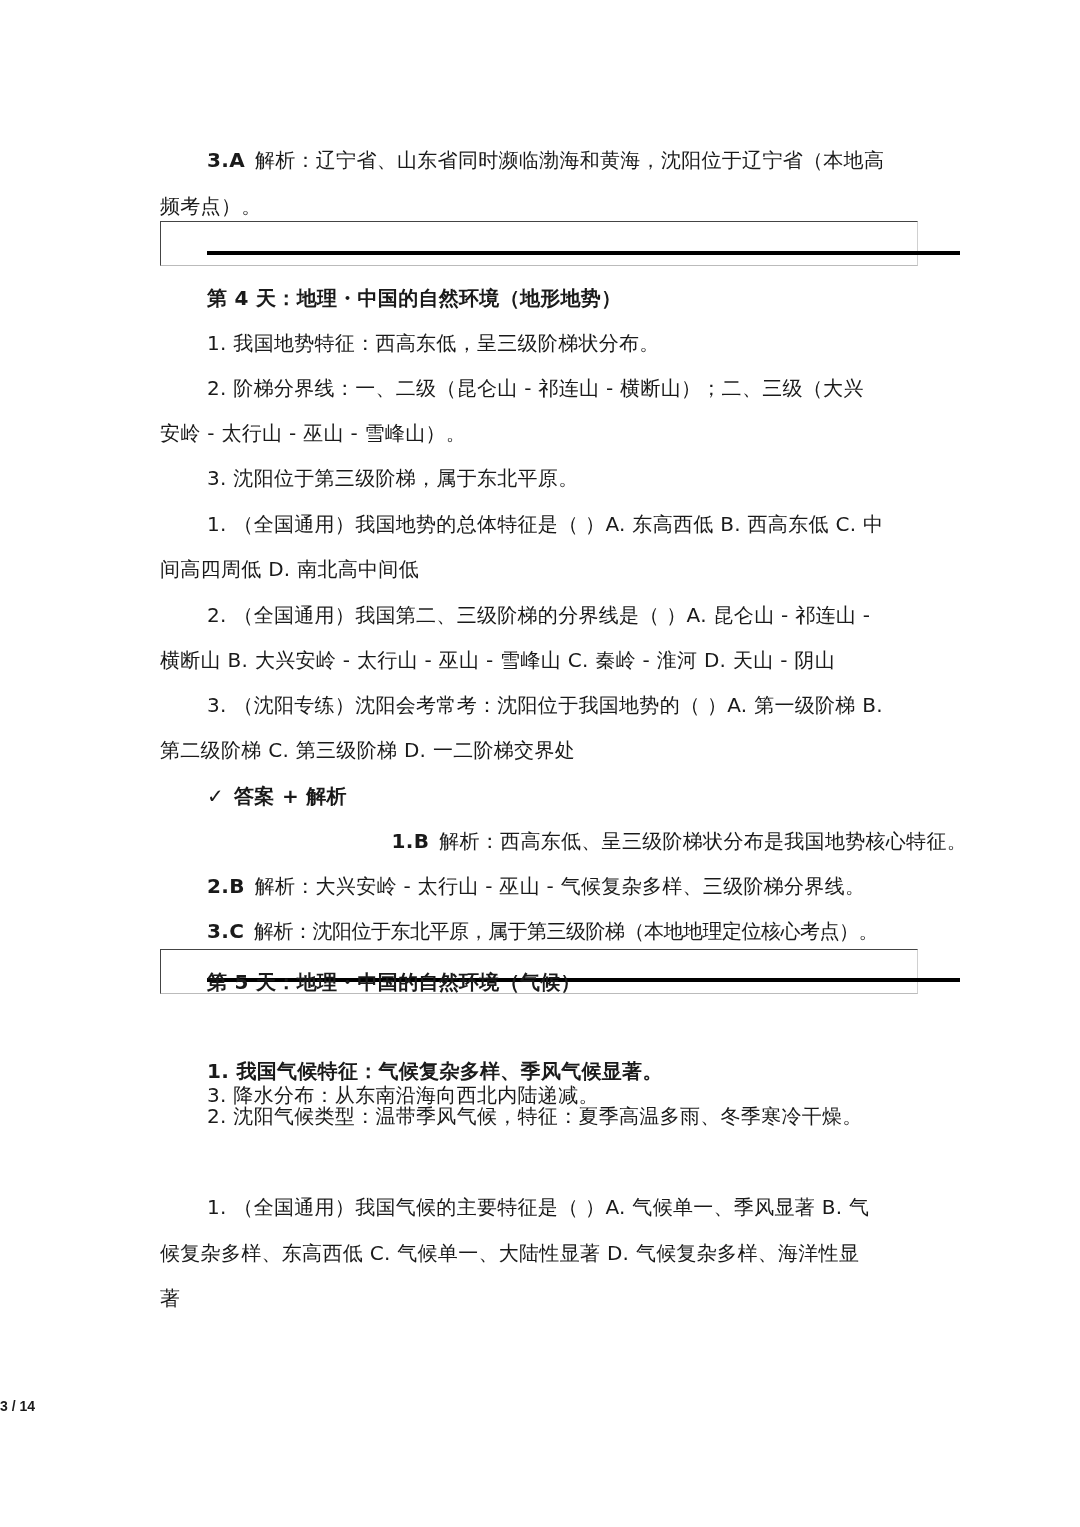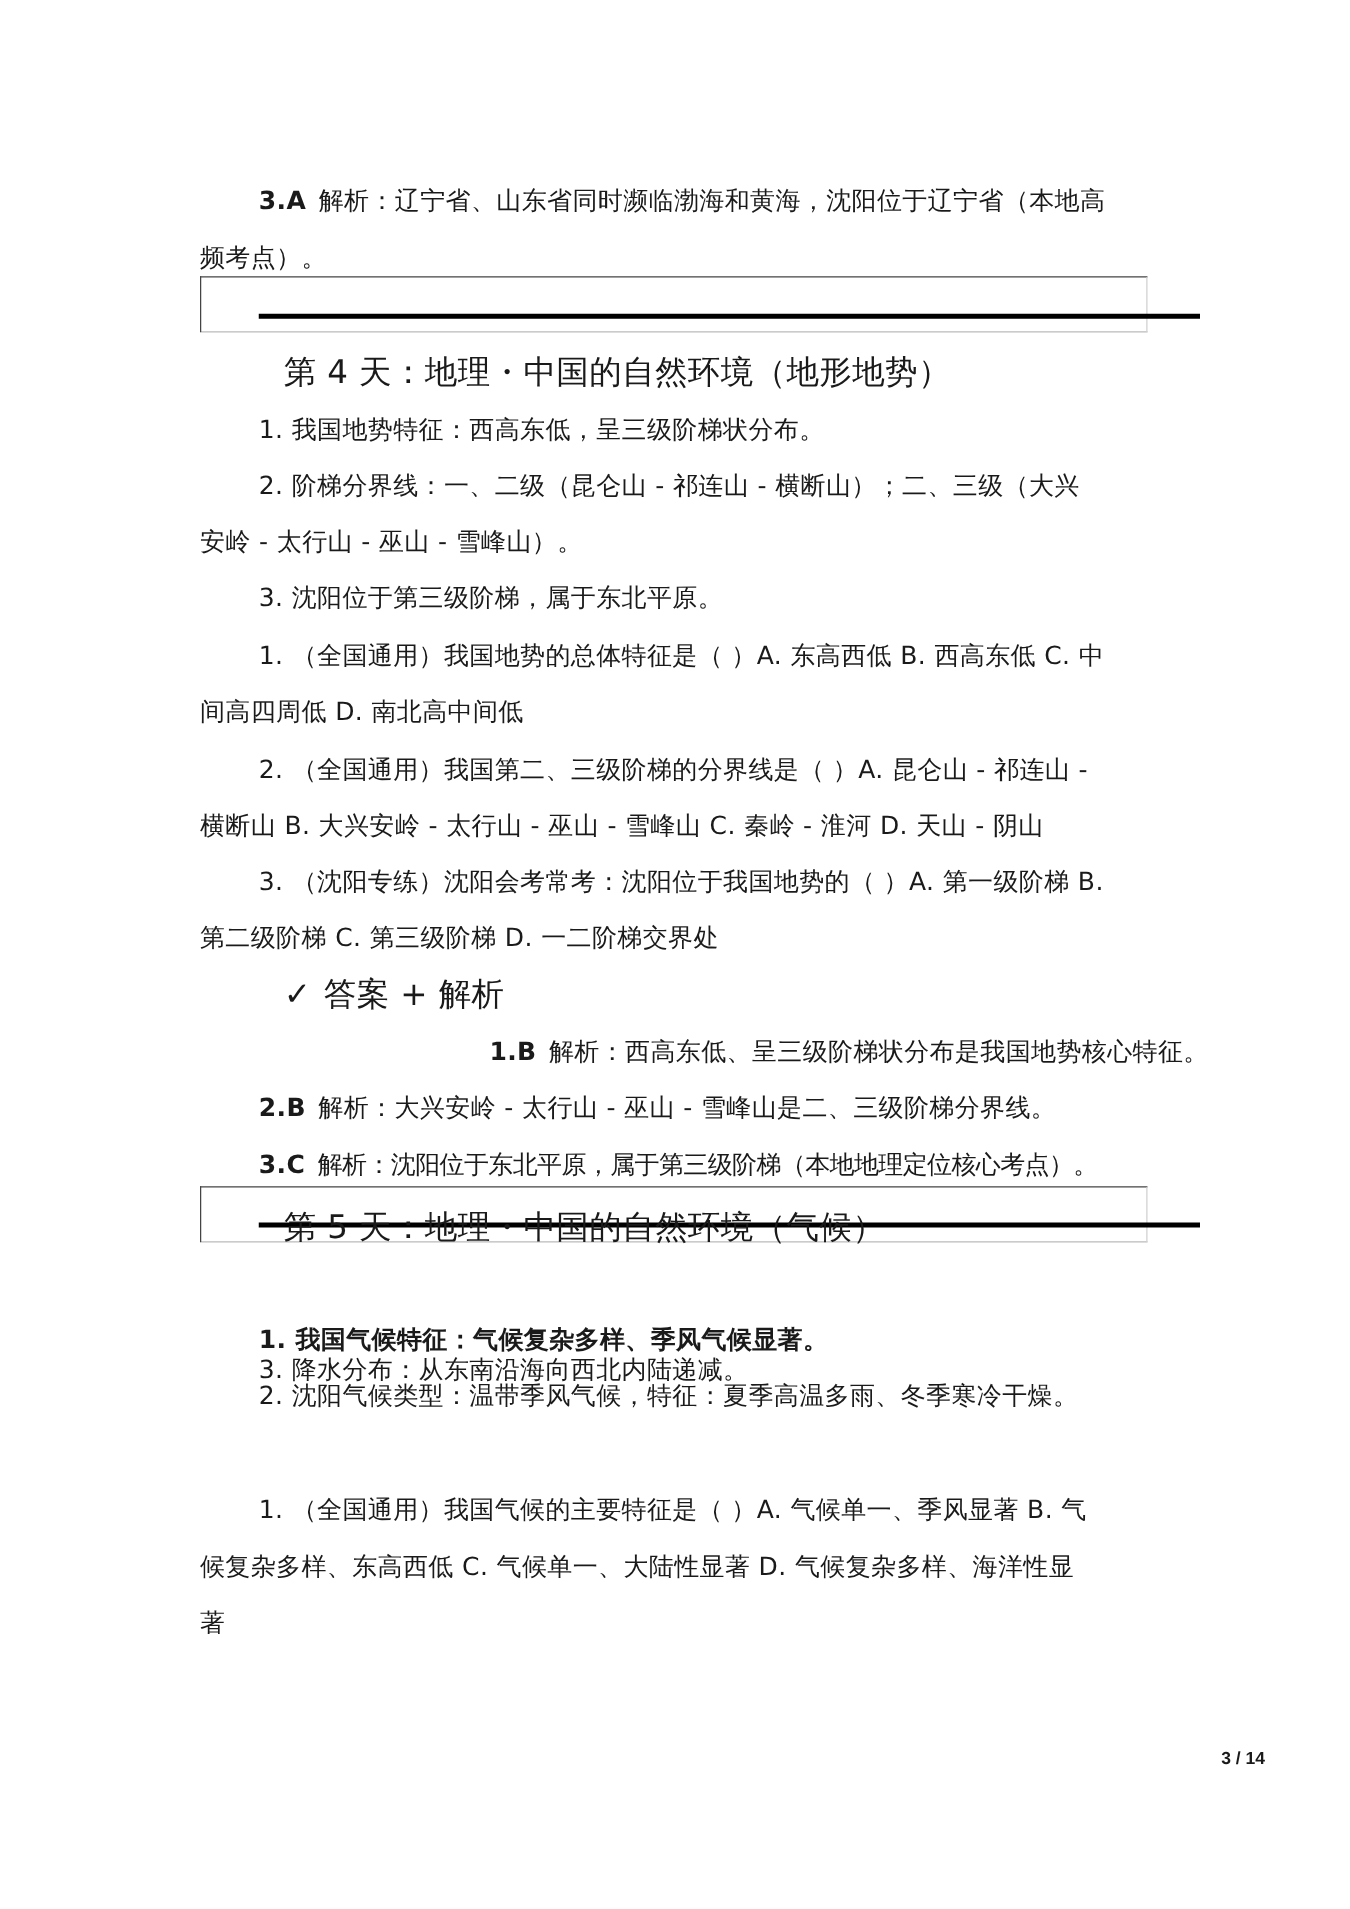--- a/index.html
+++ b/index.html
@@ -2,25 +2,25 @@
 <html><head>
 <meta charset="utf-8">
 <style>
   html, body { margin: 0; padding: 0; background: #ffffff; }
   body { width: 1080px; height: 1527px; position: relative; overflow: hidden;
          font-family: "DejaVu Sans", "Liberation Sans", sans-serif; color: #1a1a1a; }
   .line { position: absolute; left: 160px; width: 760px; font-size: 20px; line-height: 28px;
           white-space: nowrap; letter-spacing: 0.3px; }
   .indent { left: 207px; }
   .b { font-weight: bold; }
-  .heading { font-weight: normal; font-size: 26px; margin-left: 20px; }
+  .heading { font-weight: bold; font-size: 20px; }
   .sep-box { position: absolute; left: 160px; width: 758px; height: 45px;
              border: 1.5px solid #444; border-right: 1px solid #d0d0d0; border-bottom: 1px solid #bbb; box-sizing: border-box; }
   .sep-line { position: absolute; left: 207px; width: 753px; height: 4px; background: #000; }
-  .footer { position: absolute; left: 0; width: 1012px; top: 1398px; text-align: right;
+  .footer { position: absolute; left: 0; width: 1012px; top: 1398px; text-align: left;
             font-size: 14px; font-weight: bold; font-family: "Liberation Sans", sans-serif; }
   .check { display: inline-block; margin-right: 10px; }
 </style>
 </head>
 <body>
 
 <div class="line indent" style="top:146px;">
   <span class="b">3.</span><span class="b" style="margin-right:10px;">A</span><span>解析：辽宁省、山东省同时濒临渤海和黄海，沈阳位于辽宁省（本地高</span>
 </div>
 <div class="line" style="top:192px;">频考点）。</div>
@@ -42,21 +42,21 @@
 <div class="line" style="top:736px;">第二级阶梯  C. 第三级阶梯  D. 一二阶梯交界处</div>
 
 <div class="line indent heading" style="top:782px;">
   <span class="check">✓</span><span>答案 + 解析</span>
 </div>
 
 <div class="line indent" style="top:827px;text-align:right;">
   <span class="b">1.</span><span class="b" style="margin-right:10px;">B</span><span>解析：西高东低、呈三级阶梯状分布是我国地势核心特征。</span>
 </div>
 <div class="line indent" style="top:872px;">
-  <span class="b">2.</span><span class="b" style="margin-right:10px;">B</span><span>解析：大兴安岭 - 太行山 - 巫山 - 雪峰山是二、三级阶梯分界线。</span>
+  <span class="b">2.</span><span class="b" style="margin-right:10px;">B</span><span>解析：大兴安岭 - 太行山 - 巫山 - 气候复杂多样、三级阶梯分界线。</span>
 </div>
 <div class="line indent" style="top:917px;">
   <span class="b">3.</span><span class="b" style="margin-right:10px;">C</span><span style="letter-spacing:-0.5px;">解析：沈阳位于东北平原，属于第三级阶梯（本地地理定位核心考点）。</span>
 </div>
 
 <div class="sep-box" style="top:949px;"></div>
 <div class="sep-line" style="top:978px;"></div>
 
 <div class="line indent heading" style="top:968px;">第 5 天：地理・中国的自然环境（气候）</div>
 <div class="line indent" style="top:1057px;font-weight:bold;">1. 我国气候特征：气候复杂多样、季风气候显著。</div>

